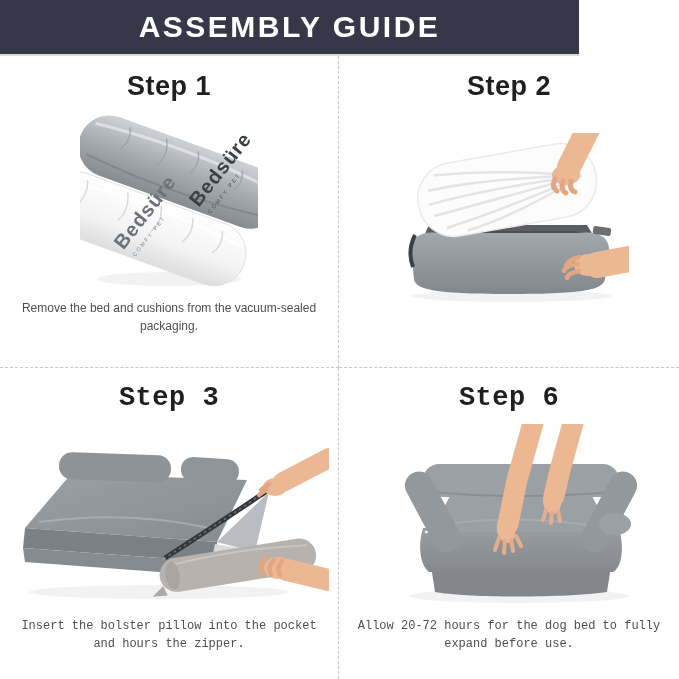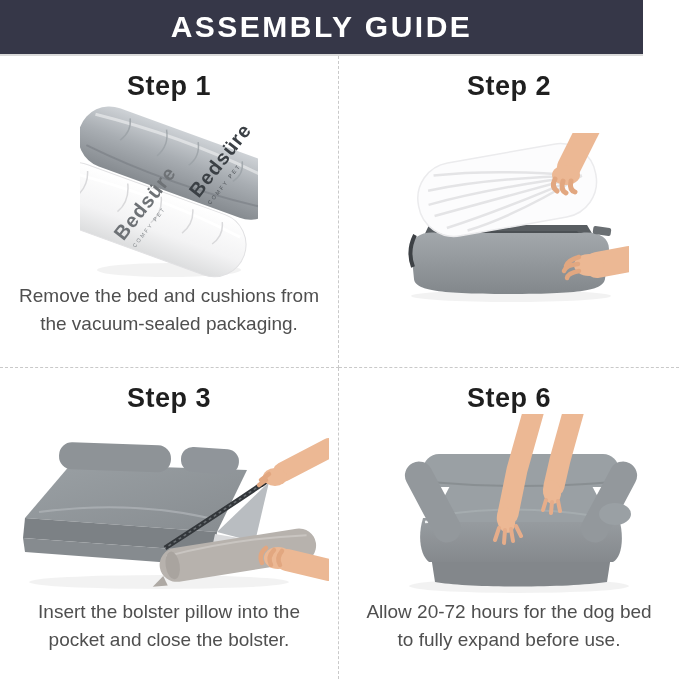--- a/index.html
+++ b/index.html
@@ -3,21 +3,21 @@
 <meta charset="utf-8">
 <style>
   * { box-sizing: border-box; margin: 0; padding: 0; }
   html, body {
     width: 679px; height: 679px;
     overflow: hidden;
     background: #ffffff;
     font-family: "Liberation Sans", sans-serif;
   }
   .header {
-    width: 643px; height: 56px;
+    width: 579px; height: 56px;
     background: #363748;
     border-bottom: 2px solid #dadada;
     display: flex; align-items: center; justify-content: center;
   }
   .header h1 {
     color: #ffffff;
     font-size: 30px;
     font-weight: 700;
     letter-spacing: 2.5px;
   }
@@ -31,29 +31,29 @@
     display: flex;
     flex-direction: column;
     align-items: center;
     justify-content: space-between;
     padding-top: 15px;
     padding-bottom: 32px;
   }
   .cell.c1 { border-right: 1px dashed #c9c9c9; border-bottom: 1px dashed #c9c9c9; }
   .cell.c2 { border-bottom: 1px dashed #c9c9c9; justify-content: center; }
   .cell.c3 { border-right: 1px dashed #c9c9c9; }
-  .cell.r2 { padding-bottom: 26px; }
+  .cell.r2 { padding-bottom: 26px; font-family: Liberation Mono, monospace; }
   .step-title {
     font-size: 27px;
     font-weight: 600;
     color: #1f1f1f;
     letter-spacing: 0.5px;
   }
   .step-caption {
-    font-size: 19px;
+    font-size: 12px;
     font-weight: 400;
     color: #4f4f4f;
     text-align: center;
     line-height: 1.45;
     max-width: 304px;
   }
   .illus {
     flex: 1;
     display: flex;
     align-items: center;
@@ -182,21 +182,21 @@
           <ellipse cx="266" cy="63" rx="12" ry="9" fill="#ecb894"></ellipse>
           <path d="M257 66 l-7 5 M260 60 l-8 6" stroke="#e2a780" stroke-width="4.5" stroke-linecap="round"></path>
         </g>
         <g>
           <path d="M320 156 L278 146" stroke="#ecb894" stroke-width="22" stroke-linecap="round" fill="none"></path>
           <ellipse cx="269" cy="144" rx="14" ry="11" fill="#ecb894"></ellipse>
           <path d="M257 134 q-8 6 -4 15 M265 136 q-7 7 -3 15 M273 137 q-6 7 -2 14" stroke="#e2a780" stroke-width="4.5" stroke-linecap="round" fill="none"></path>
         </g>
       </svg>
     </div>
-    <div class="step-caption">Insert the bolster pillow into the pocket and close the bolster.</div>
+    <div class="step-caption">Insert the bolster pillow into the pocket and hours the zipper.</div>
   </div>
 
   <div class="cell r2">
     <div class="step-title">Step 6</div>
     <div class="illus">
       <svg width="284" height="184" viewBox="0 0 284 184">
         <defs>
           <linearGradient id="g4" x1="0" y1="0" x2="0" y2="1">
             <stop offset="0" stop-color="#989da1"></stop>
               <stop offset="1" stop-color="#85898d"></stop>

